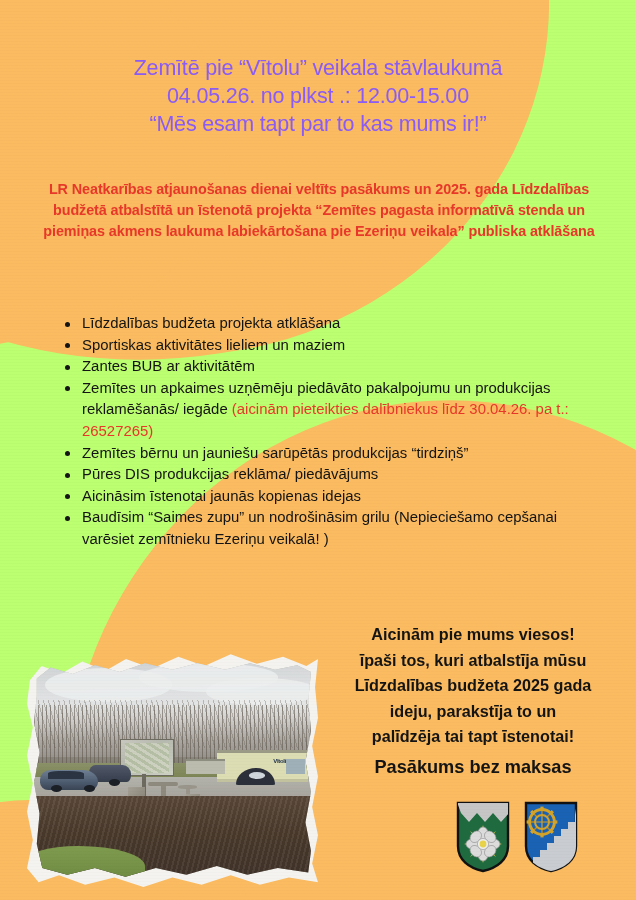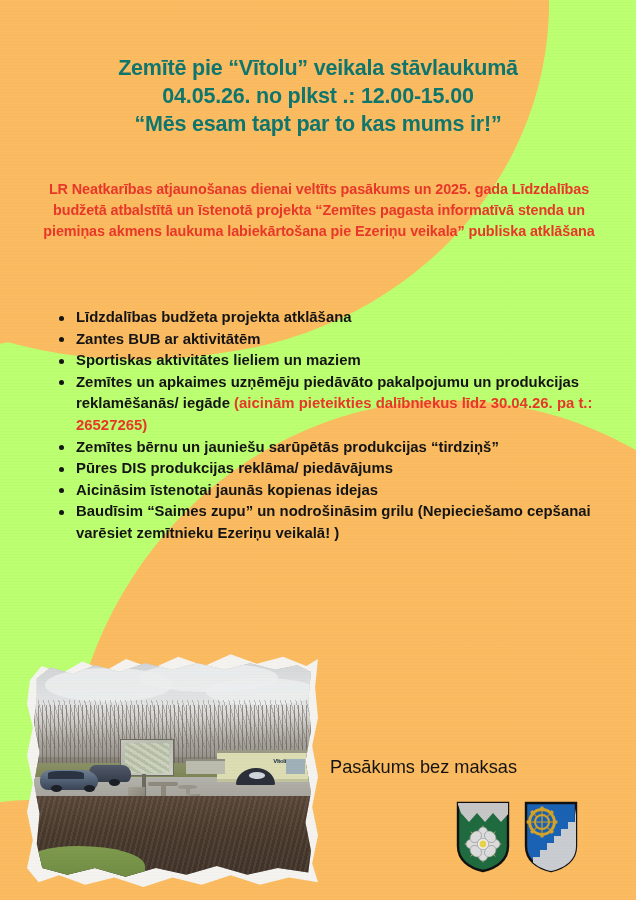--- a/index.html
+++ b/index.html
@@ -69,22 +69,22 @@
     inset: 0;
     z-index: 5;
   }
 
   .title {
     position: absolute;
     top: 54px;
     left: 0;
     right: 0;
     text-align: center;
-    color: #0f766e;
-    font-weight: bold;
+    color: #8b5cf6;
+    font-weight: normal;
     font-size: 21.5px;
     line-height: 28px;
     letter-spacing: -0.2px;
     padding: 0 14px;
     box-sizing: border-box;
   }
   .title .tl { display: block; }
 
   .redpara {
     position: absolute;
@@ -98,25 +98,25 @@
     line-height: 21px;
     letter-spacing: -0.1px;
   }
 
   .bullets {
     position: absolute;
     top: 303px;
     left: 52px;
     right: 14px;
     color: #141414;
-    font-weight: bold;
+    font-weight: normal;
     font-size: 14.9px;
     line-height: 21.6px;
     list-style: none;
-    margin: 4px;
+    margin: 10px;
     padding: 0;
   }
   .bullets li {
     position: relative;
     padding-left: 20px;
     margin-bottom: 0px;
   }
   .bullets li::before {
     content: "";
     position: absolute;
@@ -139,22 +139,23 @@
     font-weight: bold;
     font-size: 16.2px;
     line-height: 25.5px;
   }
   .rightblock .rl { display: block; }
   .free-line {
     position: absolute;
     top: 757px;
     left: 330px;
     width: 286px;
+    text-align: center;
     color: #141414;
-    font-weight: normal;
+    font-weight: bold;
     font-size: 18.2px;
   }
 
   
   .photo-wrap {
     position: absolute;
     left: 27px;
     top: 652px;
     width: 291px;
     height: 235px;
@@ -371,29 +372,36 @@
     <div class="title">
       <span class="tl">Zemītē pie “Vītolu” veikala stāvlaukumā</span>
       <span class="tl">04.05.26. no plkst .: 12.00-15.00</span>
       <span class="tl">“Mēs esam tapt par to kas mums ir!”</span>
     </div>
 
     <div class="redpara">LR Neatkarības  atjaunošanas dienai veltīts pasākums  un 2025. gada Līdzdalības budžetā atbalstītā un īstenotā projekta “Zemītes pagasta informatīvā stenda un piemiņas akmens laukuma labiekārtošana pie Ezeriņu veikala” publiska atklāšana</div>
 
     <ul class="bullets" id="bullet-list">
         <li><span> Līdzdalības budžeta projekta atklāšana</span></li>
+        <li><span>Sportiskas aktivitātes lieliem un maziem</span></li>
         <li><span>Zantes BUB ar aktivitātēm</span></li>
-        <li><span>Sportiskas aktivitātes lieliem un maziem</span></li>
         <li><span>Zemītes un apkaimes uzņēmēju piedāvāto pakalpojumu un produkcijas reklamēšanās/ iegāde </span><span class="red-inline">(aicinām pieteikties dalībniekus līdz 30.04.26. pa t.: 26527265)</span></li>
         <li><span>Zemītes bērnu un jauniešu sarūpētās produkcijas  “tirdziņš”</span></li>
         <li><span>Pūres DIS produkcijas reklāma/ piedāvājums</span></li>
         <li><span>Aicināsim īstenotai jaunās kopienas idejas</span></li>
         <li><span>Baudīsim “Saimes zupu” un nodrošināsim grilu (Nepieciešamo cepšanai varēsiet zemītnieku Ezeriņu veikalā! )</span></li>
       </ul>
 
+    <div class="rightblock">
+      <span class="rl">Aicinām pie mums viesos!</span>
+      <span class="rl">īpaši tos, kuri atbalstīja mūsu</span>
+      <span class="rl">Līdzdalības budžeta 2025 gada</span>
+      <span class="rl">ideju, parakstīja to un</span>
+      <span class="rl">palīdzēja tai tapt īstenotai!</span>
+    </div>
 
     <div class="free-line">Pasākums bez maksas</div>
 
     <div class="photo-wrap">
       <div class="photo-paper"></div>
       <div class="photo">
         <div class="ph-sky"></div>
         <div class="ph-cloud" style="left:4%;top:3%;width:46%;height:16%;"></div>
         <div class="ph-cloud" style="left:38%;top:1%;width:50%;height:13%;"></div>
         <div class="ph-cloud" style="left:62%;top:8%;width:40%;height:12%;"></div>

